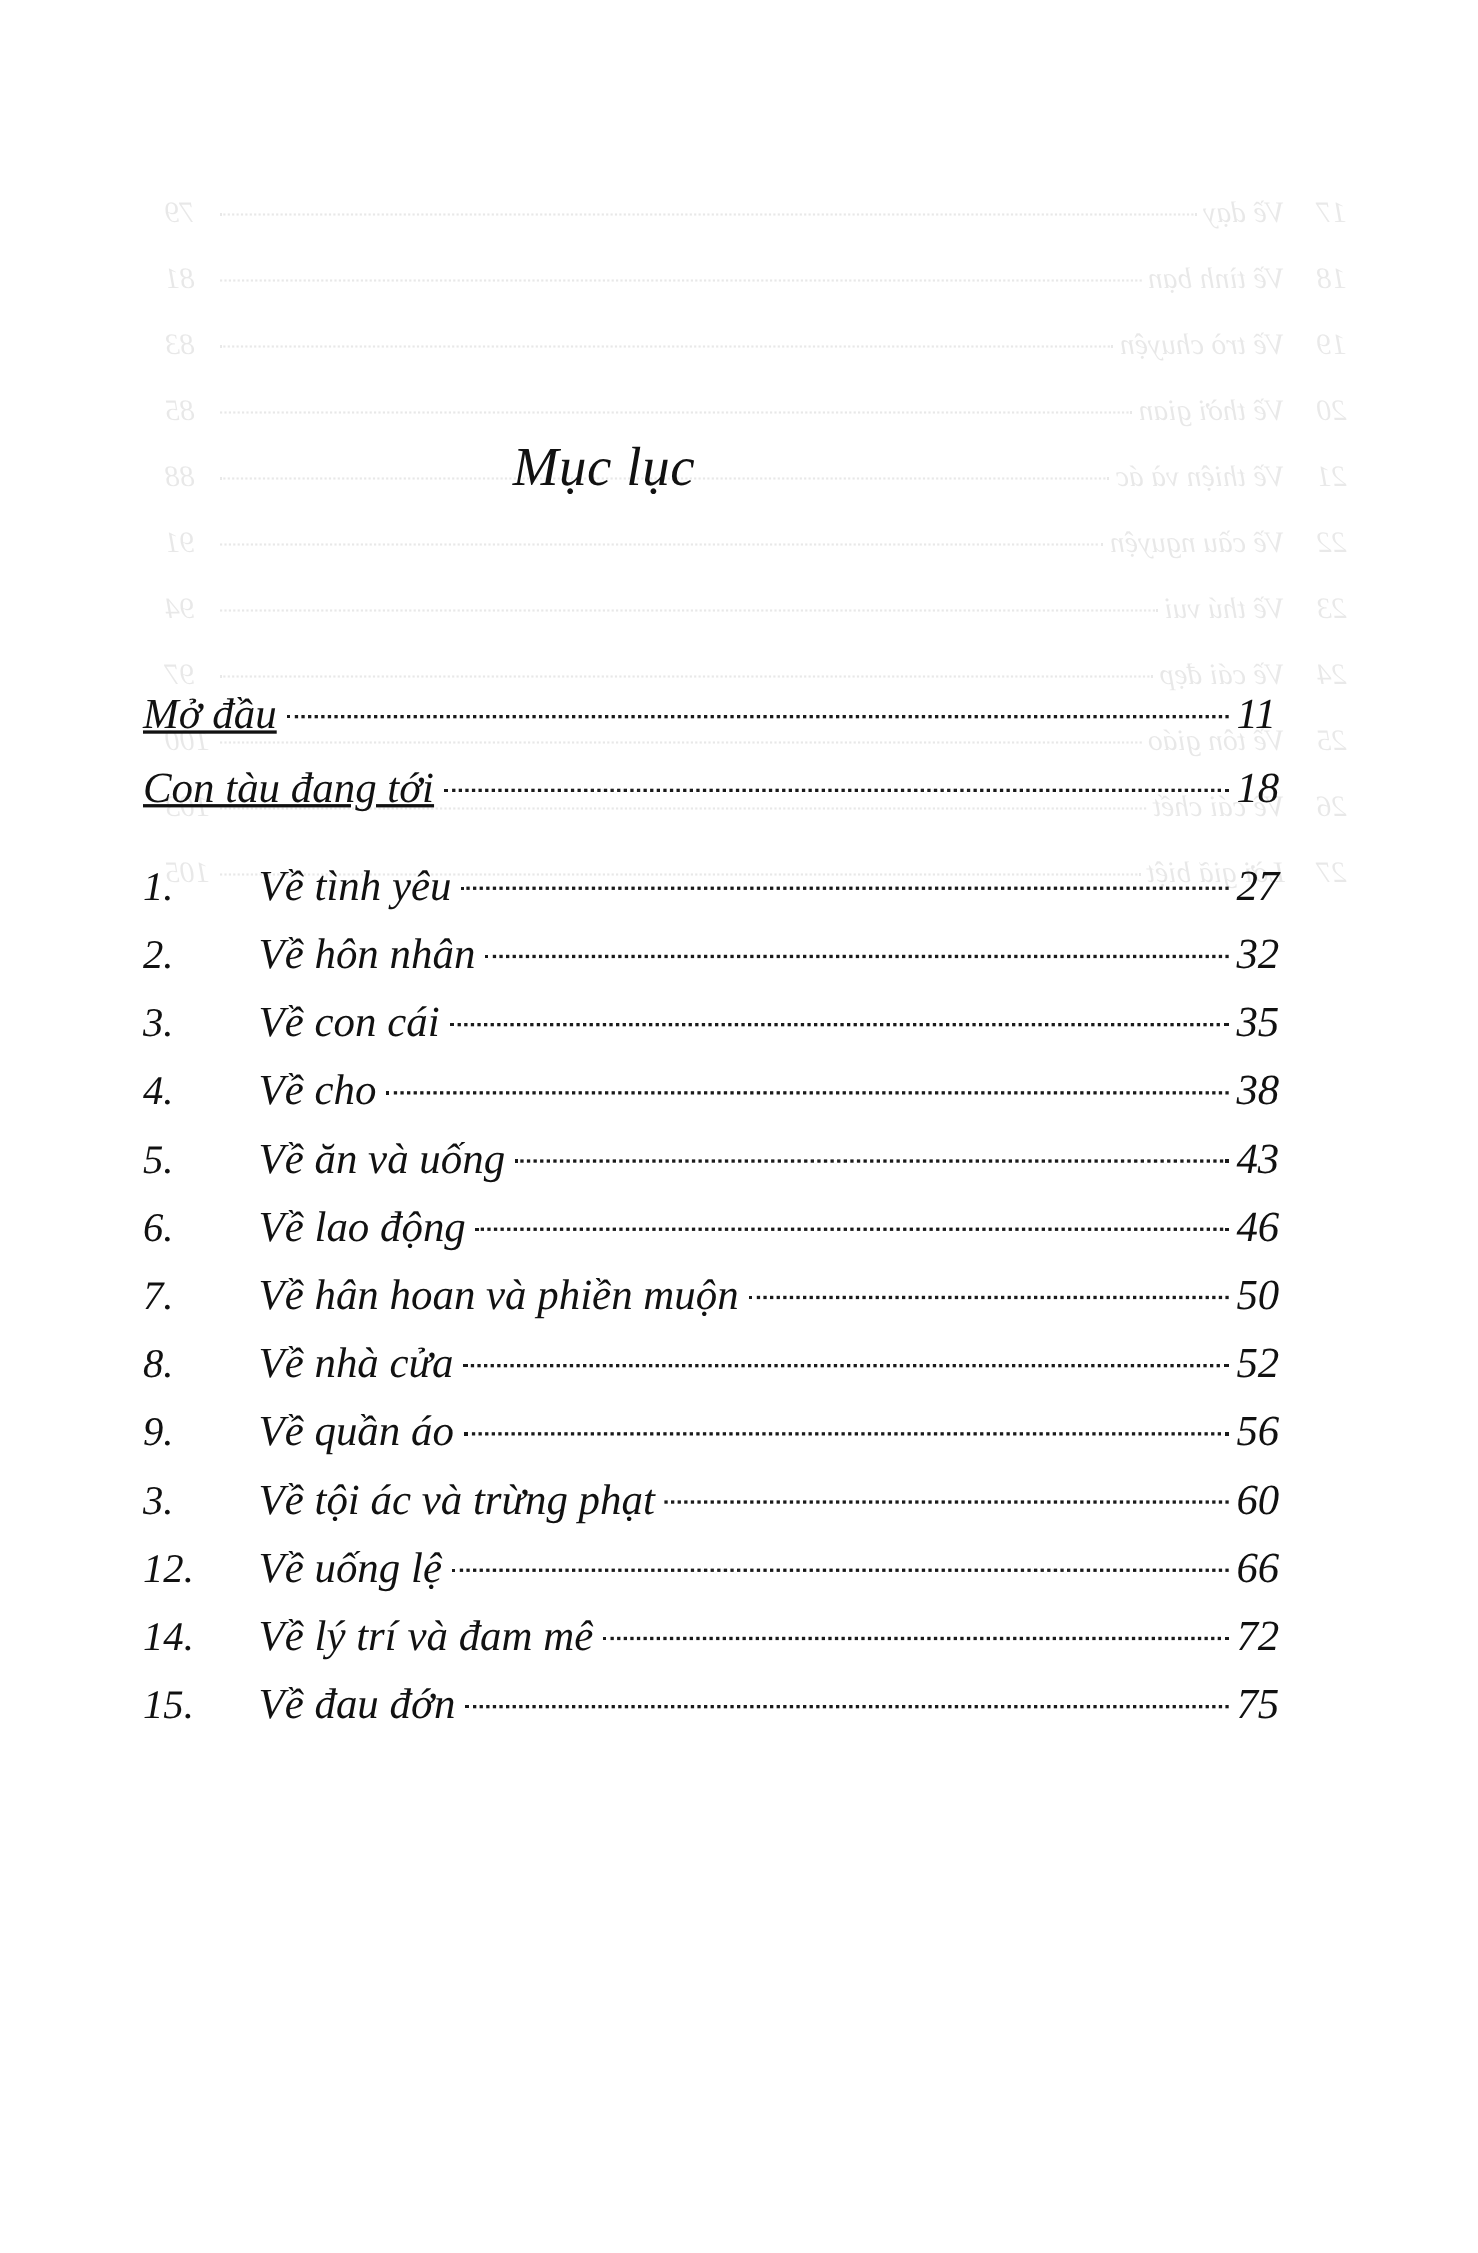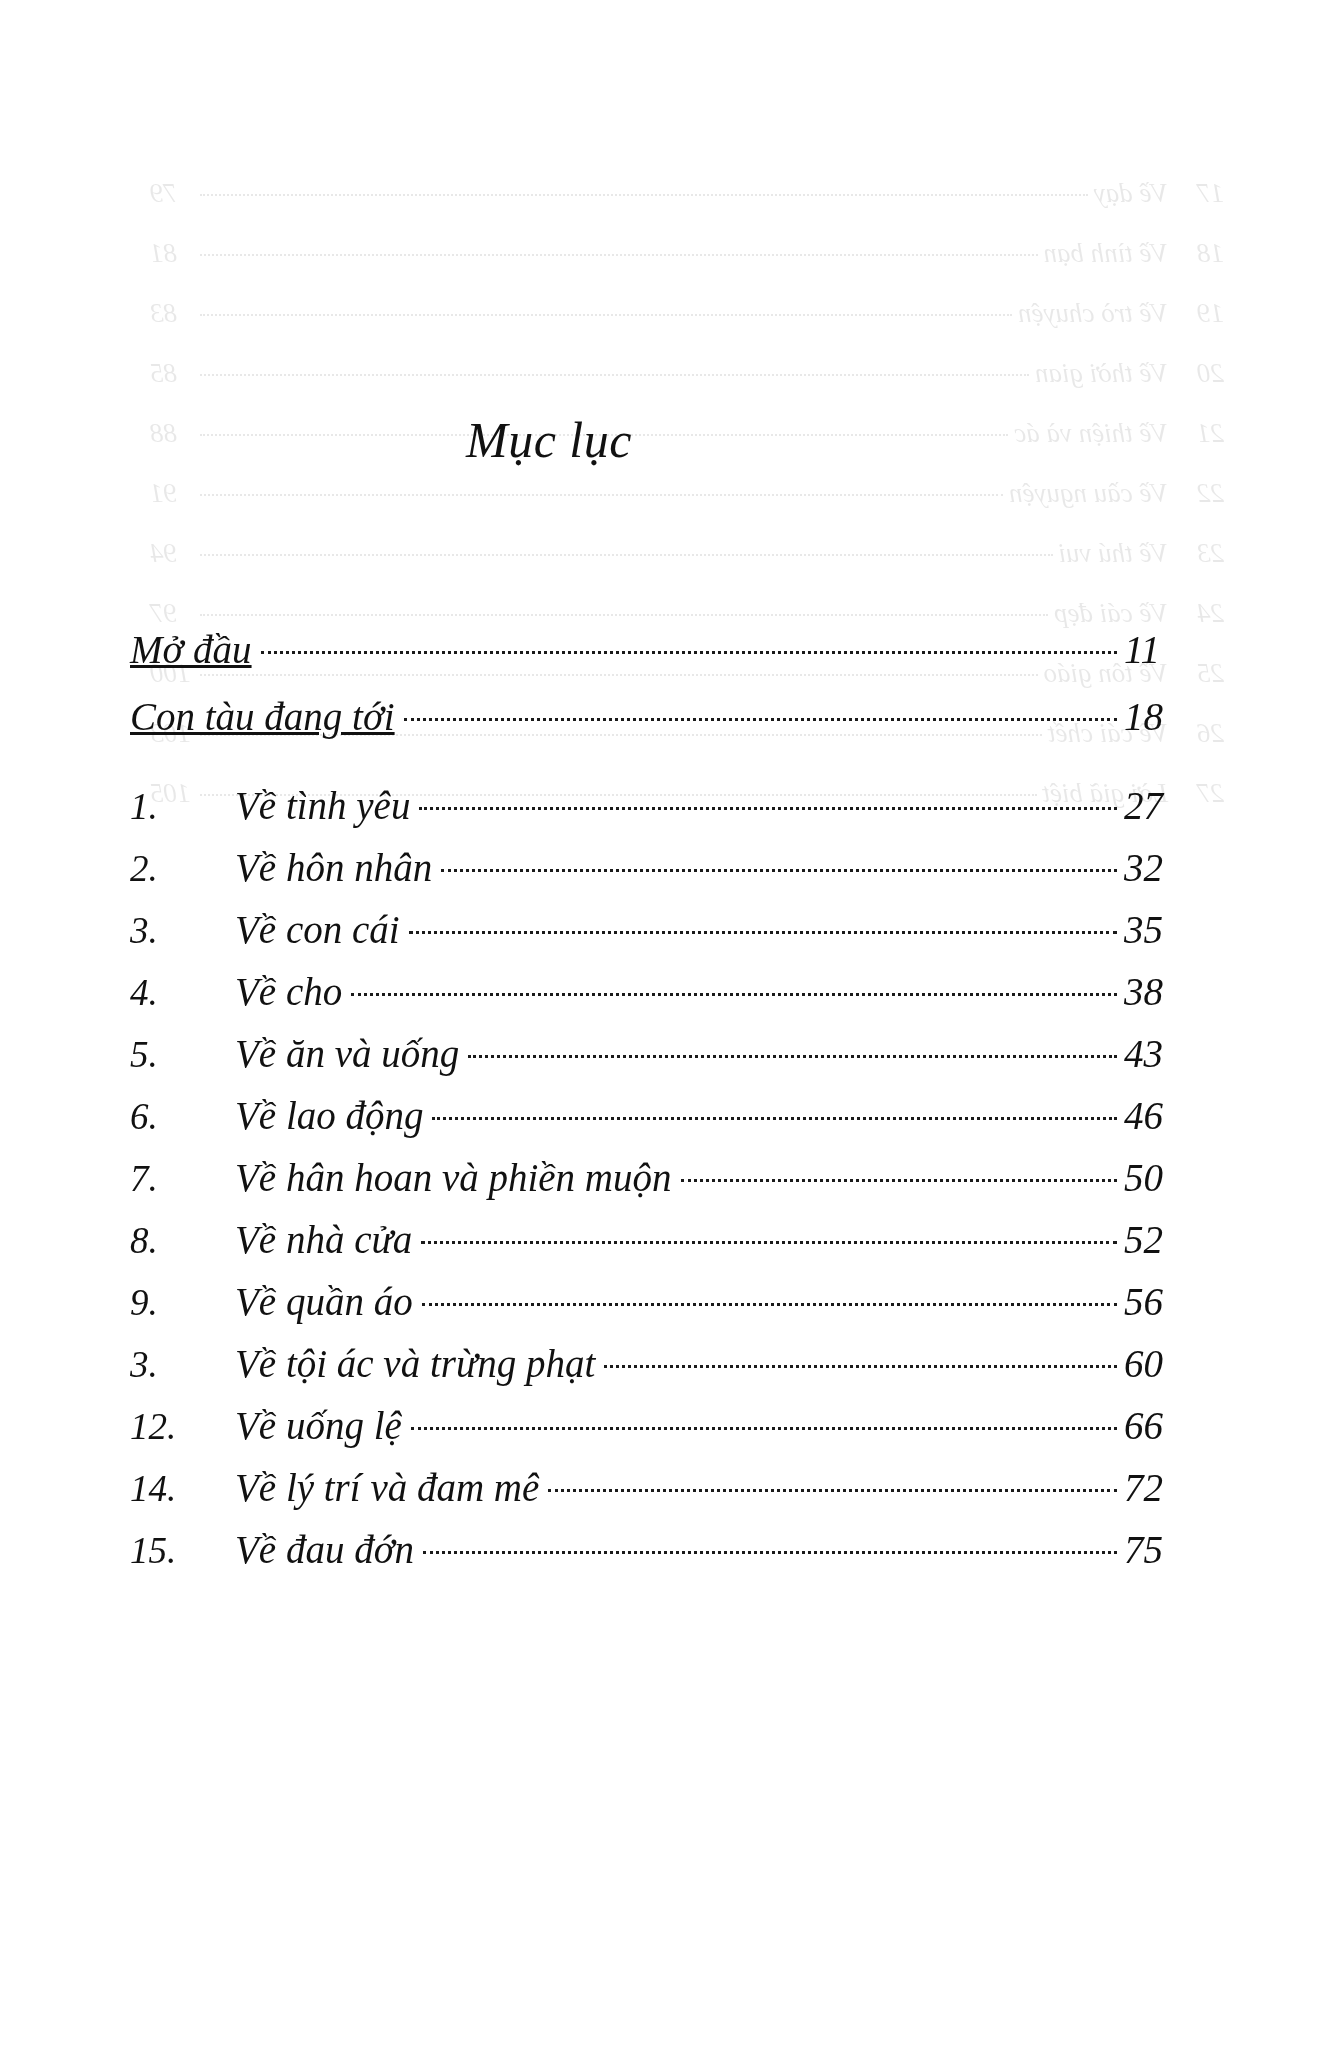--- a/index.html
+++ b/index.html
@@ -44,21 +44,21 @@
   .bleed .bdots {
     flex: 1 1 auto;
     margin: 0 6px;
     border-bottom: 2px dotted #000;
     transform: translateY(-6px);
   }
   .bleed .bpage { width: 44px; text-align: right; }
 
   .title {
     position: absolute;
-    top: 411px;
+    top: 395px;
     left: 0;
     width: 1098px;
     text-align: center;
     font-style: italic;
     font-size: 50px;
     letter-spacing: 0.5px;
   }
 
   .toc {
     position: absolute;

